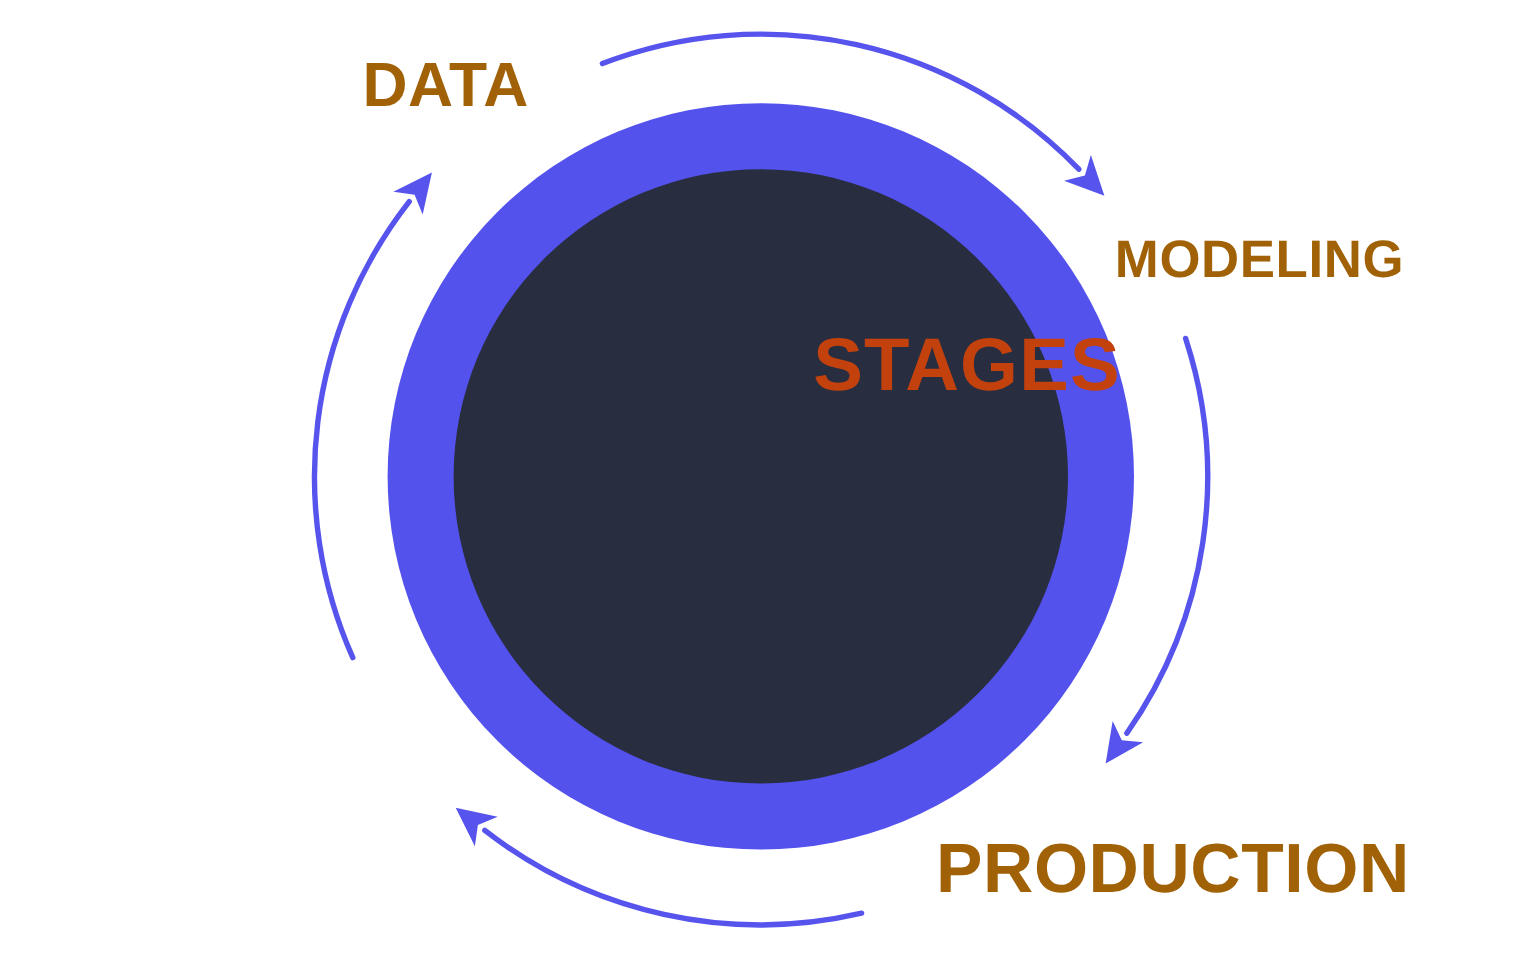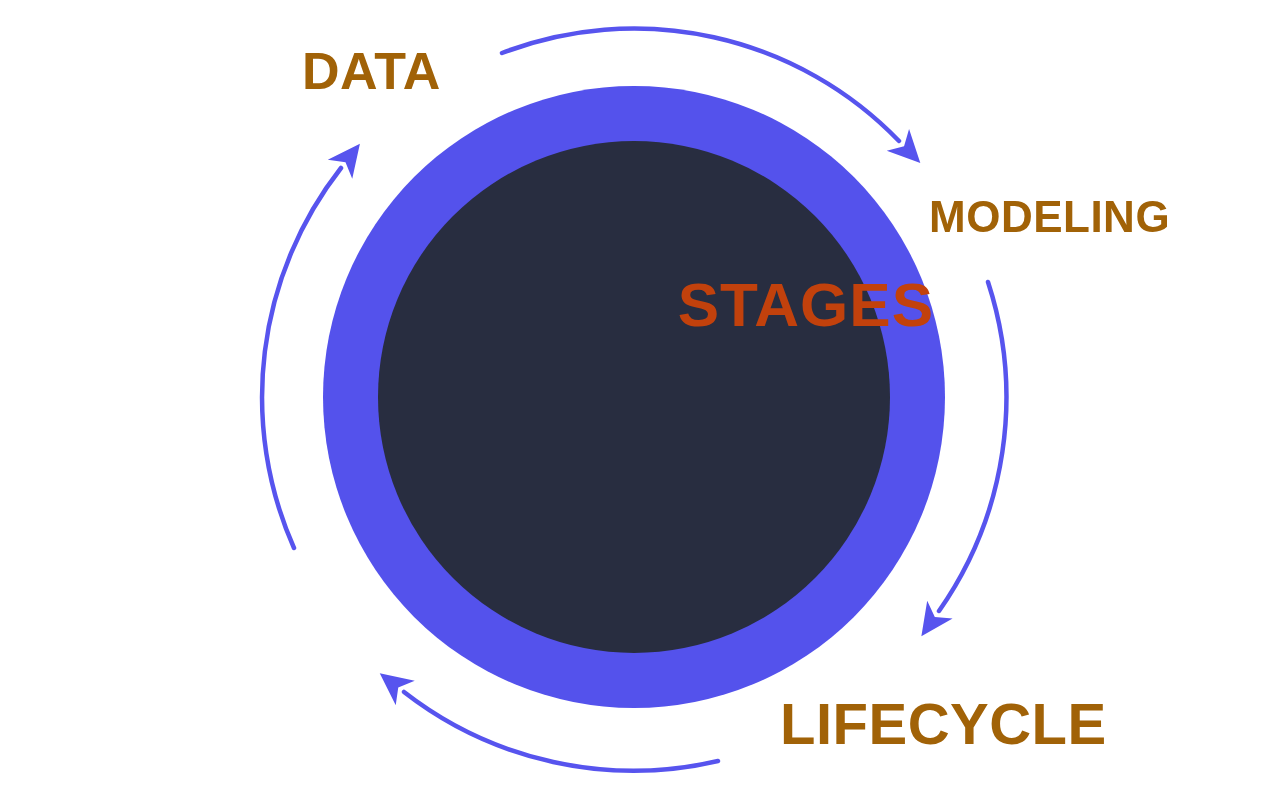--- a/index.html
+++ b/index.html
@@ -68,19 +68,19 @@
     <g fill="none" stroke-width="4.5" stroke-linecap="round">
       <path d="M 502 53 A 368 368 0 0 1 899 141" marker-end="url(#arrowhead)" stroke="#5754EE"></path>
       <path d="M 988 282 A 372 372 0 0 1 939 611" marker-end="url(#arrowhead)" stroke="#5754EE"></path>
       <path d="M 718 761 A 374 374 0 0 1 404 692" marker-end="url(#arrowhead)" stroke="#5754EE"></path>
       <path d="M 294 548 A 372 372 0 0 1 341 168" marker-end="url(#arrowhead)" stroke="#5754EE"></path>
     </g>
   </svg>
 
   <div class="stage-label" id="label-data">DATA</div>
   <div class="stage-label" id="label-modeling">MODELING</div>
-  <div class="stage-label" id="label-production">LIFECYCLE</div>
+  <div class="stage-label" id="label-production">PRODUCTION</div>
 
   <div class="center-title">
     <span class="line">STAGES</span>
   </div>
 
 </div>
 
 </body></html>

